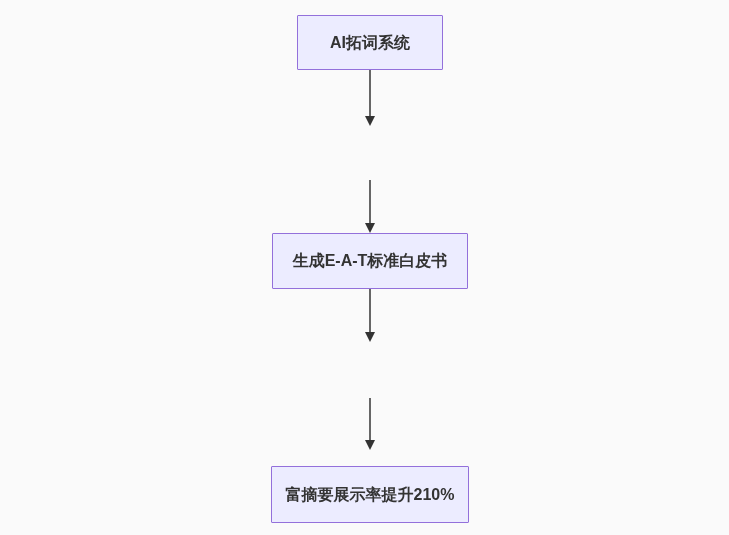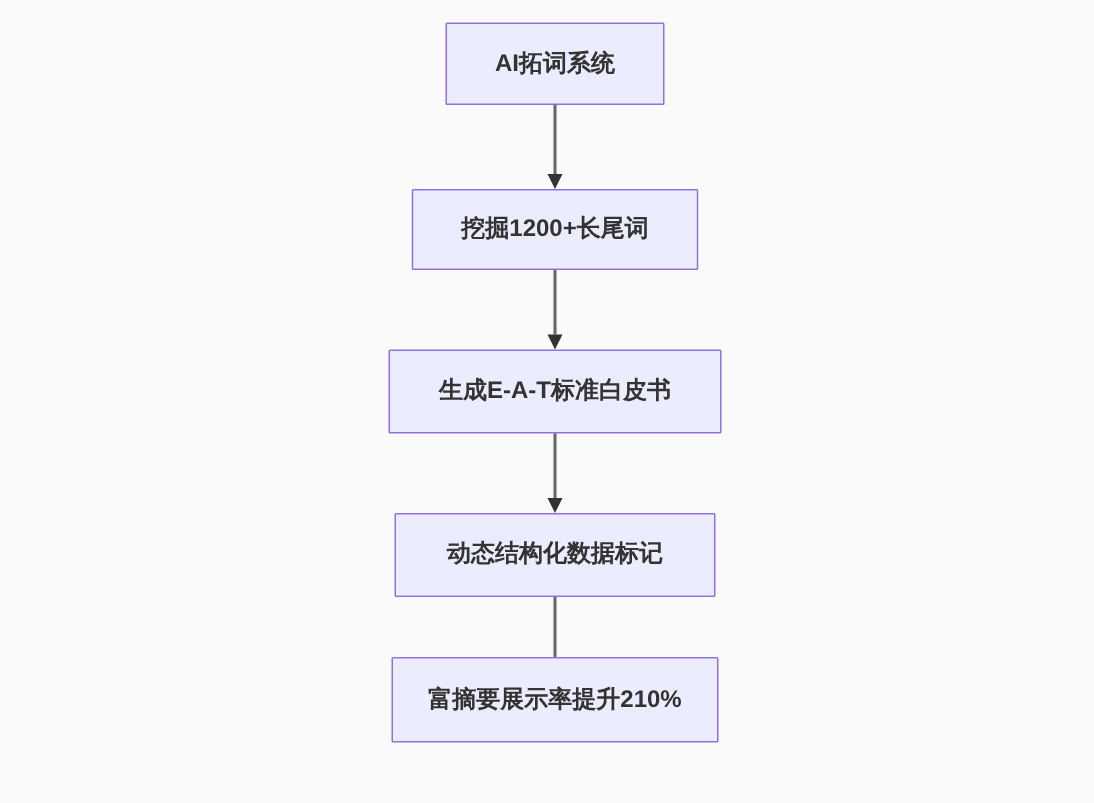--- a/index.html
+++ b/index.html
@@ -32,23 +32,23 @@
     line-height: 1;
     display: flex;
     align-items: center;
     justify-content: center;
     white-space: nowrap;
     border-radius: 1px;
   }
 
   .n1 { top: 15px;  width: 146px; height: 55px; }
   .n2 { top: 126px; width: 191px; height: 54px; }
-  .n3 { top: 233px; width: 222px; height: 56px; }
+  .n3 { top: 233px; width: 196px; height: 56px; }
   .n4 { top: 342px; width: 214px; height: 56px; }
-  .n5 { top: 438px; width: 218px; height: 57px; }
+  .n5 { top: 466px; width: 198px; height: 57px; }
 
   .arrow {
     position: absolute;
     left: 370px;
     transform: translateX(-50%);
     width: 12px;
     display: flex;
     flex-direction: column;
     align-items: center;
   }
@@ -78,35 +78,33 @@
 
 <div class="canvas">
 
   <div class="node n1">AI拓词系统</div>
 
   <div class="arrow a1">
     <div class="arrow-line"></div>
     <div class="arrow-head"></div>
   </div>
 
-  <div class="node n2">挖掘1200+长尾词</div>
 
   <div class="arrow a2">
     <div class="arrow-line"></div>
     <div class="arrow-head"></div>
   </div>
 
   <div class="node n3">生成E-A-T标准白皮书</div>
 
   <div class="arrow a3">
     <div class="arrow-line"></div>
     <div class="arrow-head"></div>
   </div>
 
-  <div class="node n4">动态结构化数据标记</div>
 
   <div class="arrow a4">
     <div class="arrow-line"></div>
     <div class="arrow-head"></div>
   </div>
 
   <div class="node n5">富摘要展示率提升210%</div>
 
 </div>
 

